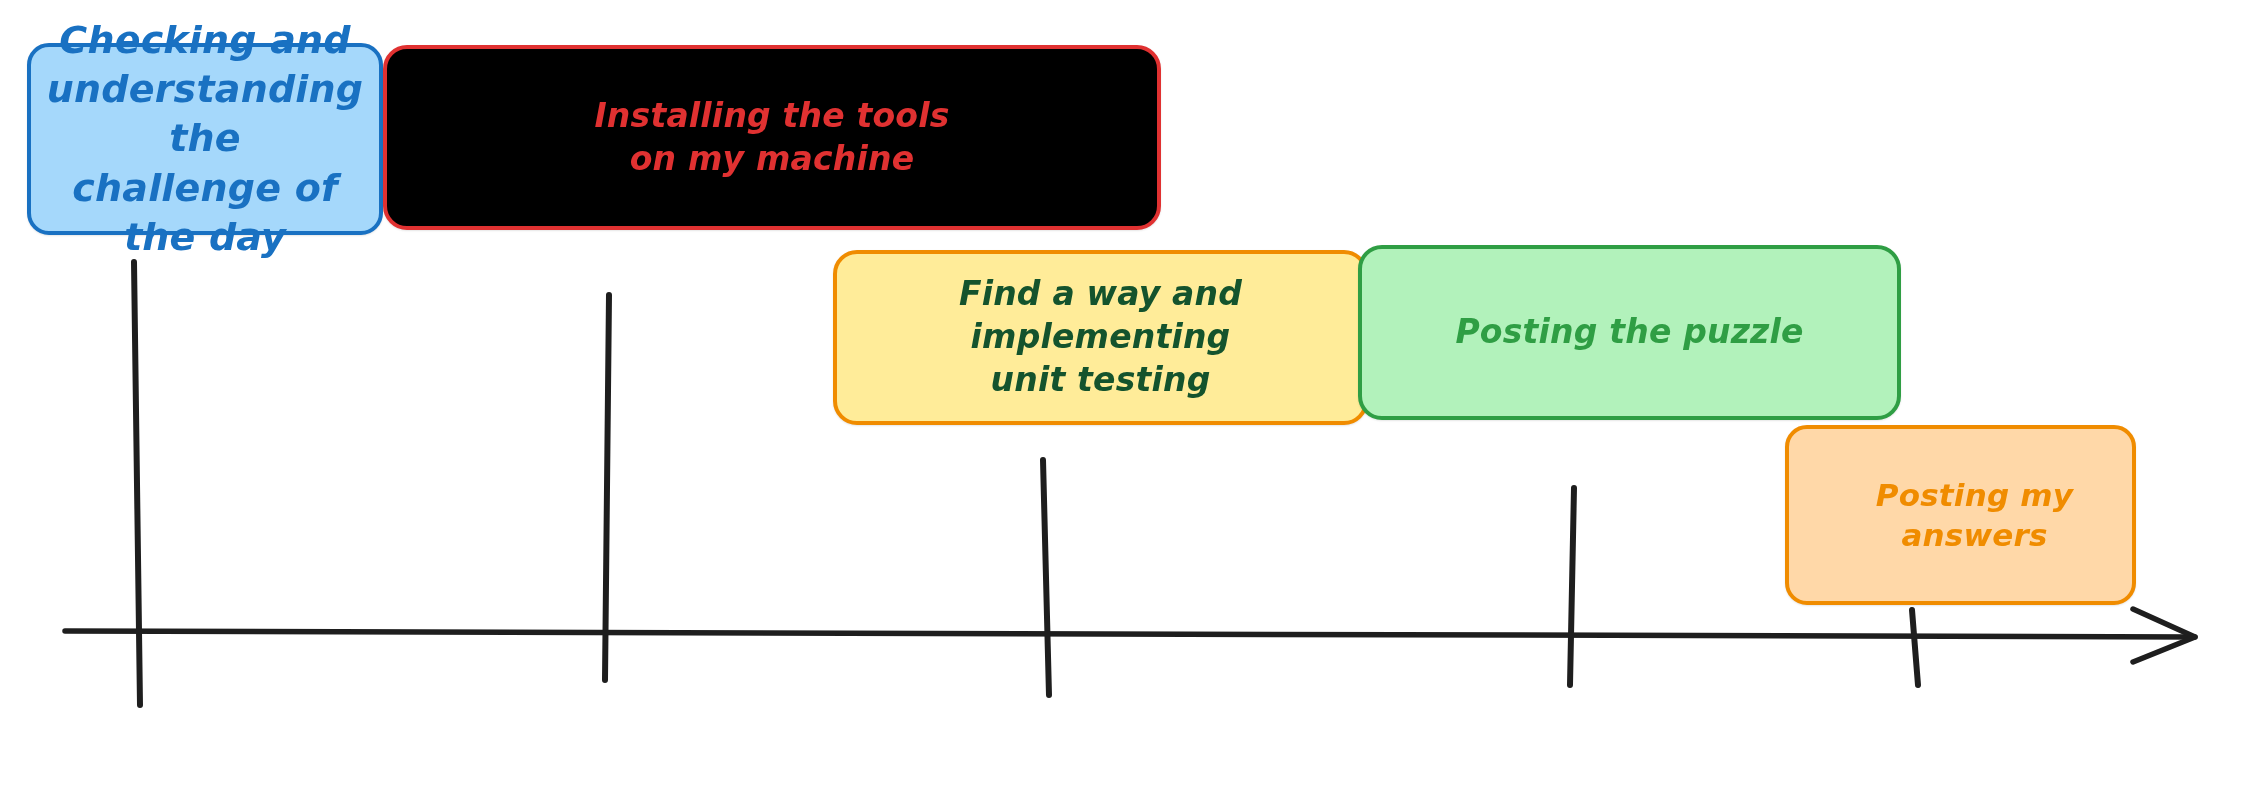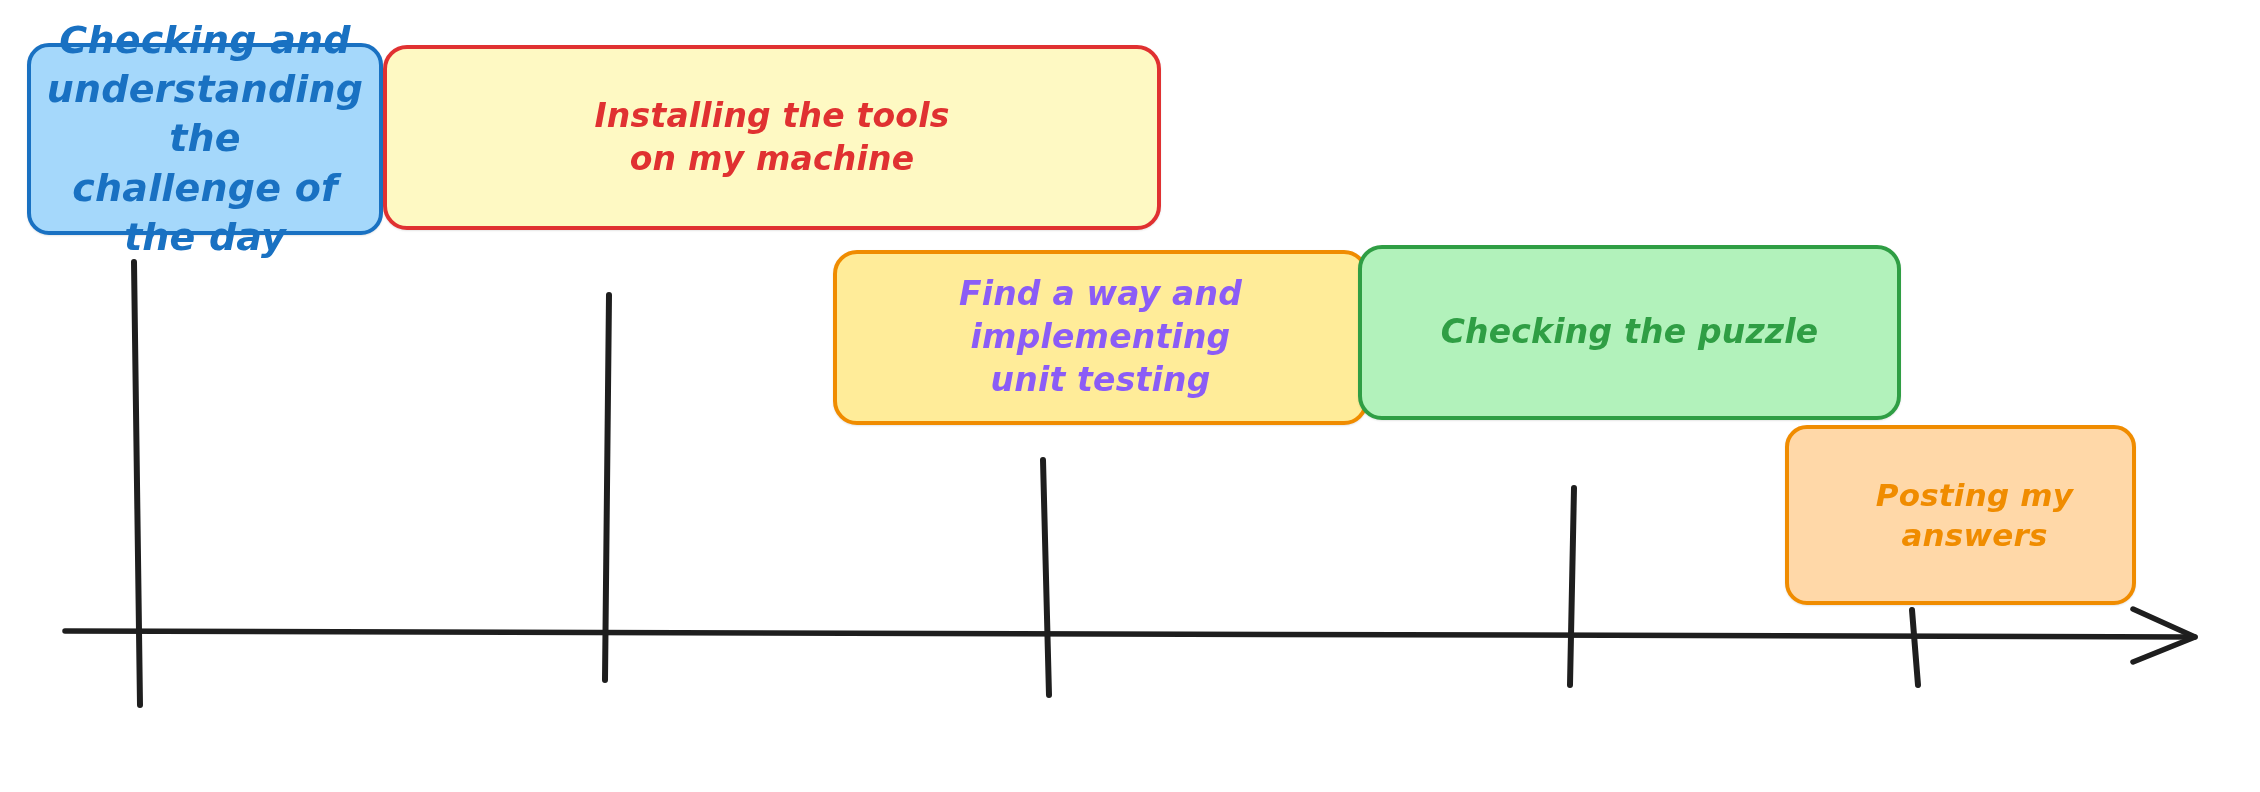--- a/index.html
+++ b/index.html
@@ -90,31 +90,31 @@
         <path d="M 2133 609 L 2195 637 L 2133 662" fill="none" stroke="#1e1e1e" stroke-width="5.5" stroke-linecap="round" stroke-linejoin="round"></path>
       </g>
   </svg>
 
   <div class="milestone" id="box-checking" style="background: rgb(165, 216, 251); border-color: rgb(25, 113, 194); color: rgb(25, 113, 194);">
     <span class="label">Checking and
 understanding the
 challenge of the day</span>
   </div>
 
-  <div class="milestone" id="box-installing" style="background: #fef9c3; border-color: rgb(224, 49, 49); color: rgb(224, 49, 49);">
+  <div class="milestone" id="box-installing" style="background: #000000; border-color: rgb(224, 49, 49); color: rgb(224, 49, 49);">
     <span class="label">Installing the tools
 on my machine</span>
   </div>
 
-  <div class="milestone" id="box-findaway" style="background: rgb(255, 236, 153); border-color: rgb(240, 140, 0); color: #8b5cf6;">
+  <div class="milestone" id="box-findaway" style="background: rgb(255, 236, 153); border-color: rgb(240, 140, 0); color: #14532d;">
     <span class="label">Find a way and implementing
 unit testing</span>
   </div>
 
   <div class="milestone" id="box-solving" style="background: rgb(178, 242, 187); border-color: rgb(47, 158, 68); color: rgb(47, 158, 68);">
-    <span class="label">Checking the puzzle</span>
+    <span class="label">Posting the puzzle</span>
   </div>
 
   <div class="milestone" id="box-posting" style="background: rgb(255, 216, 168); border-color: rgb(240, 140, 0); color: rgb(240, 140, 0);">
     <span class="label">Posting my answers</span>
   </div>
 
 </div>
 
 </body></html>

